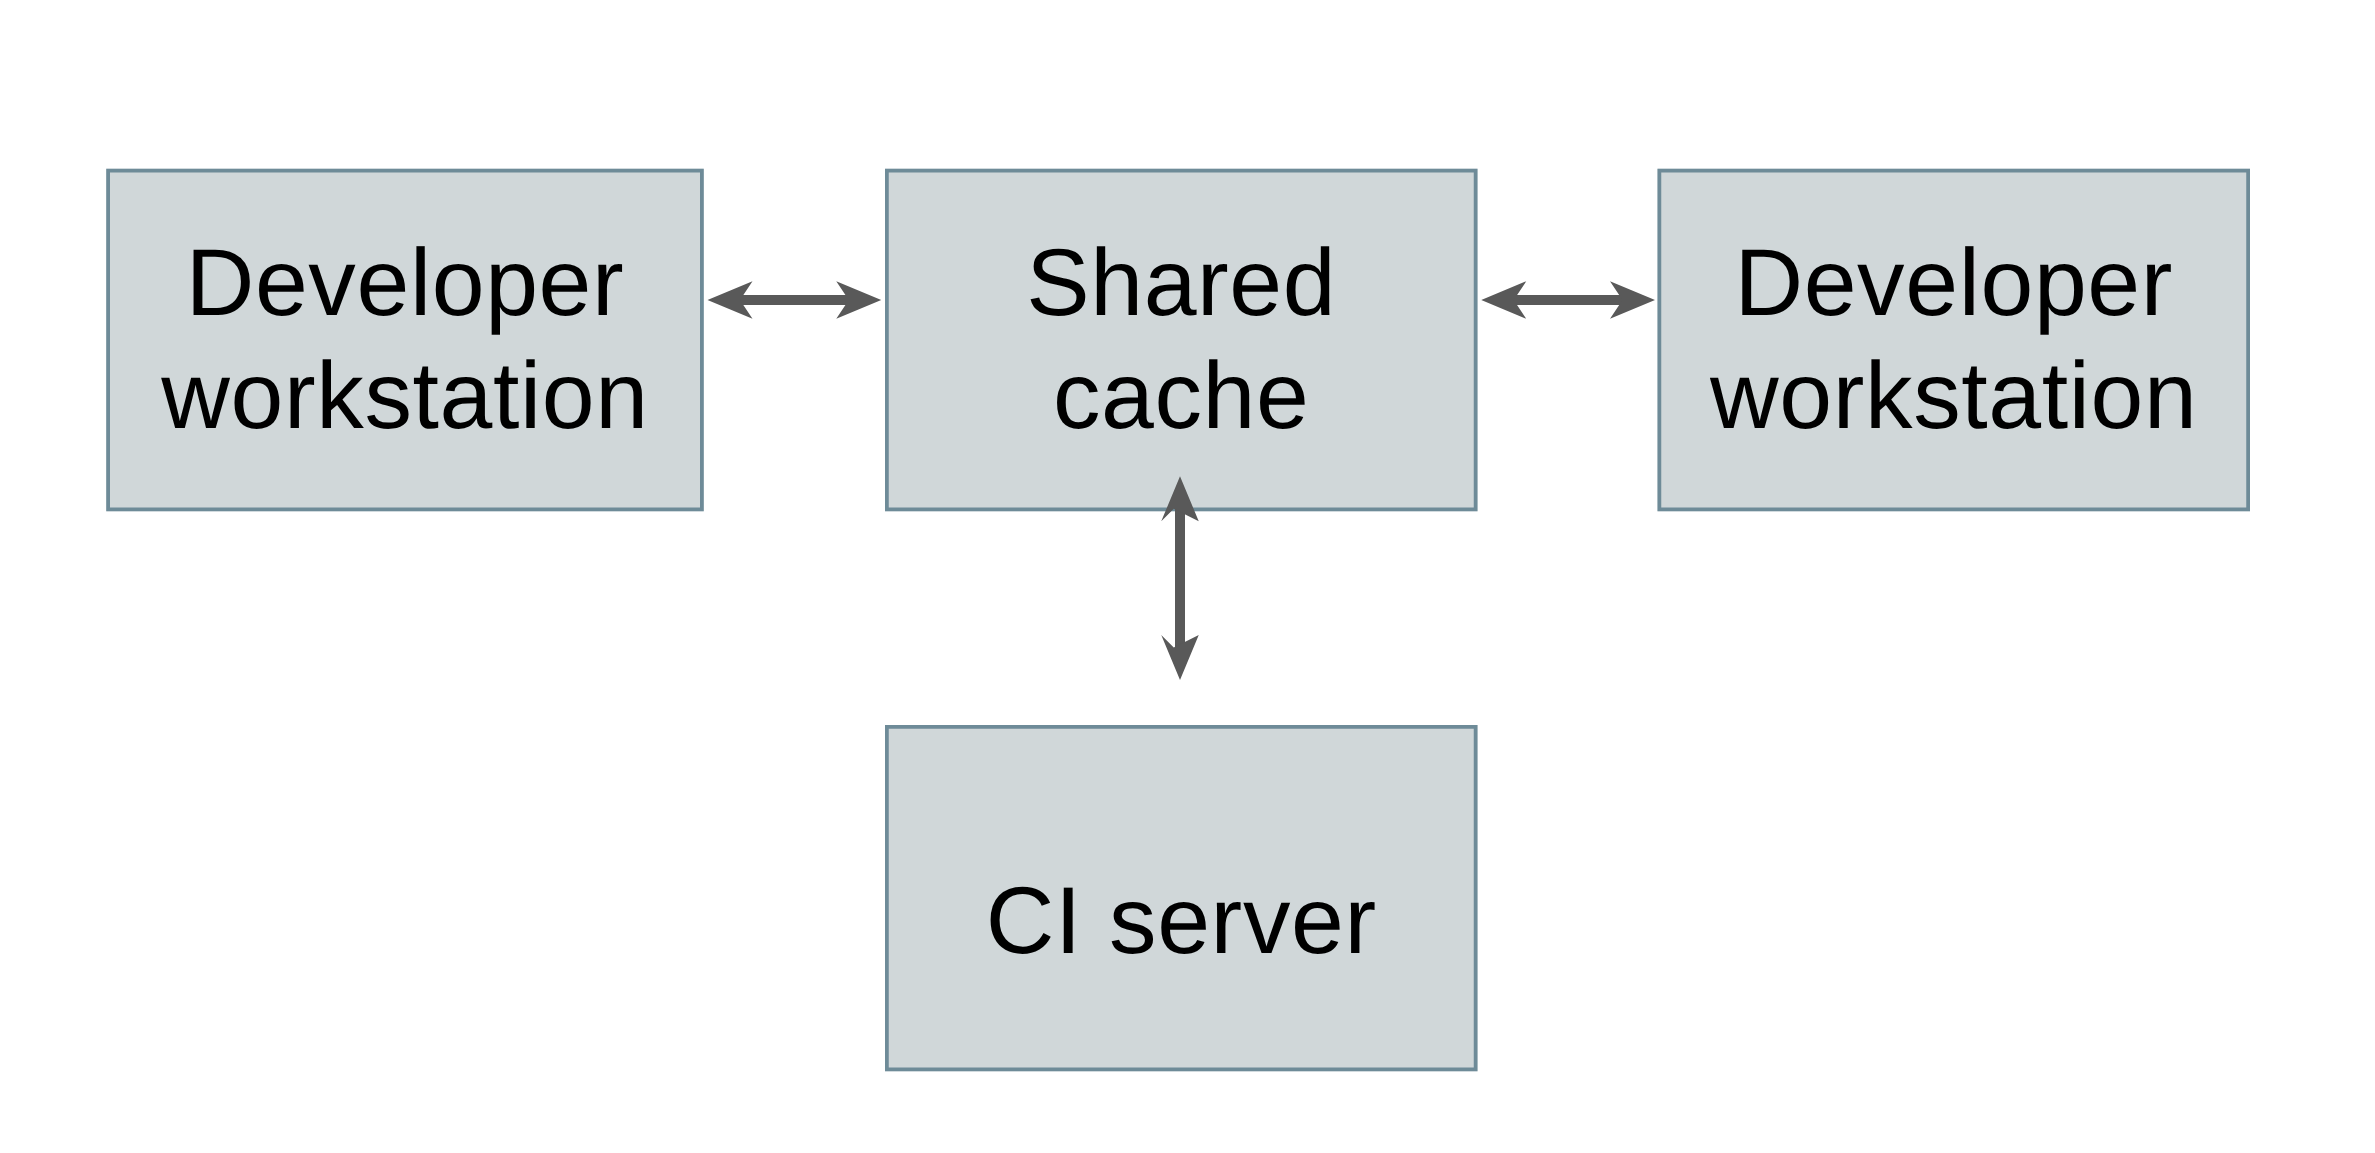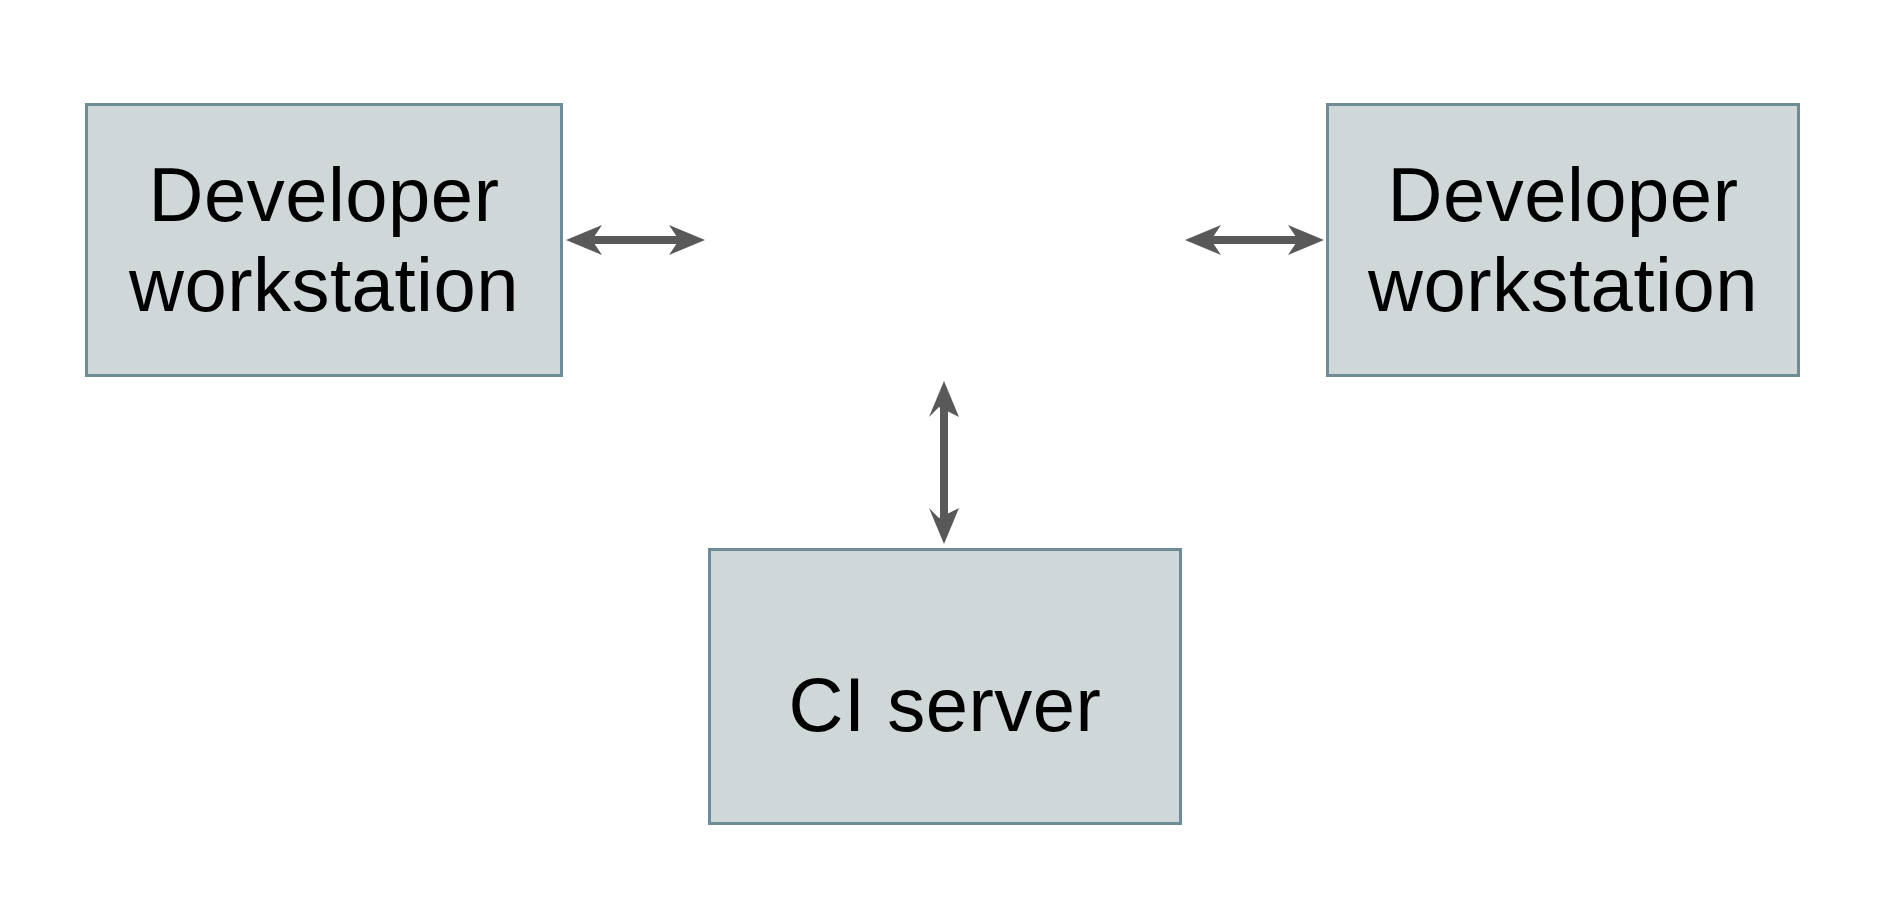--- a/index.html
+++ b/index.html
@@ -17,20 +17,21 @@
   }
   .node {
     position: absolute;
     box-sizing: border-box;
     background: var(--node_fill, #d0d7d9);
     border: 3px solid var(--node_border, #6e8b98);
     display: flex;
     align-items: center;
     justify-content: center;
     text-align: center;
+    margin-top: 32px;
   }
   .node-label {
     font-size: 76px;
     line-height: 90px;
     color: var(--text, #000000);
     white-space: pre-line;
     letter-spacing: 0.5px;
   }
   #node-dev-left   { left: 85px;   top: 103px; width: 478px; height: 274px; }
   #node-shared-cache { left: 708px;  top: 103px; width: 474px; height: 274px; }
@@ -57,20 +58,24 @@
 </head>
 <body>
 
 <div class="canvas" style="--background: #ffffff; --node_fill: #d0d7d9; --node_border: #6e8b98; --arrow: #595959; --text: #000000;">
 
   <div class="node" id="node-dev-left">
     <div class="node-label">Developer
 workstation</div>
   </div>
 
+  <div class="node" id="node-shared-cache">
+    <div class="node-label">Shared
+cache</div>
+  </div>
 
   <div class="node" id="node-dev-right">
     <div class="node-label">Developer
 workstation</div>
   </div>
 
   <div class="node" id="node-ci-server">
     <div class="node-label">CI server</div>
   </div>
 

